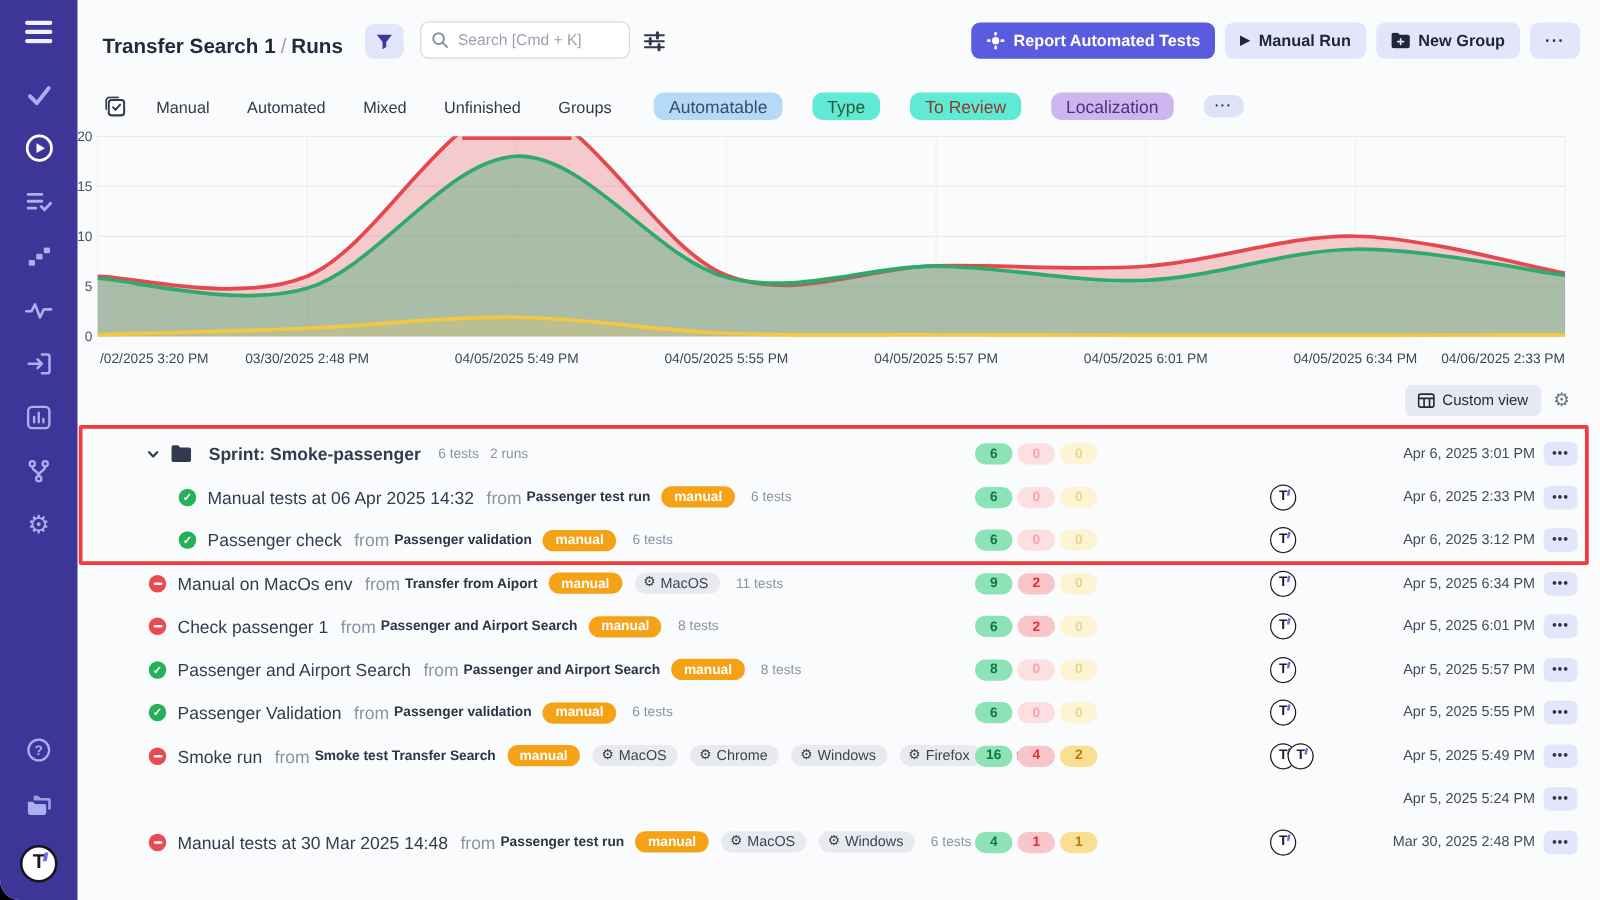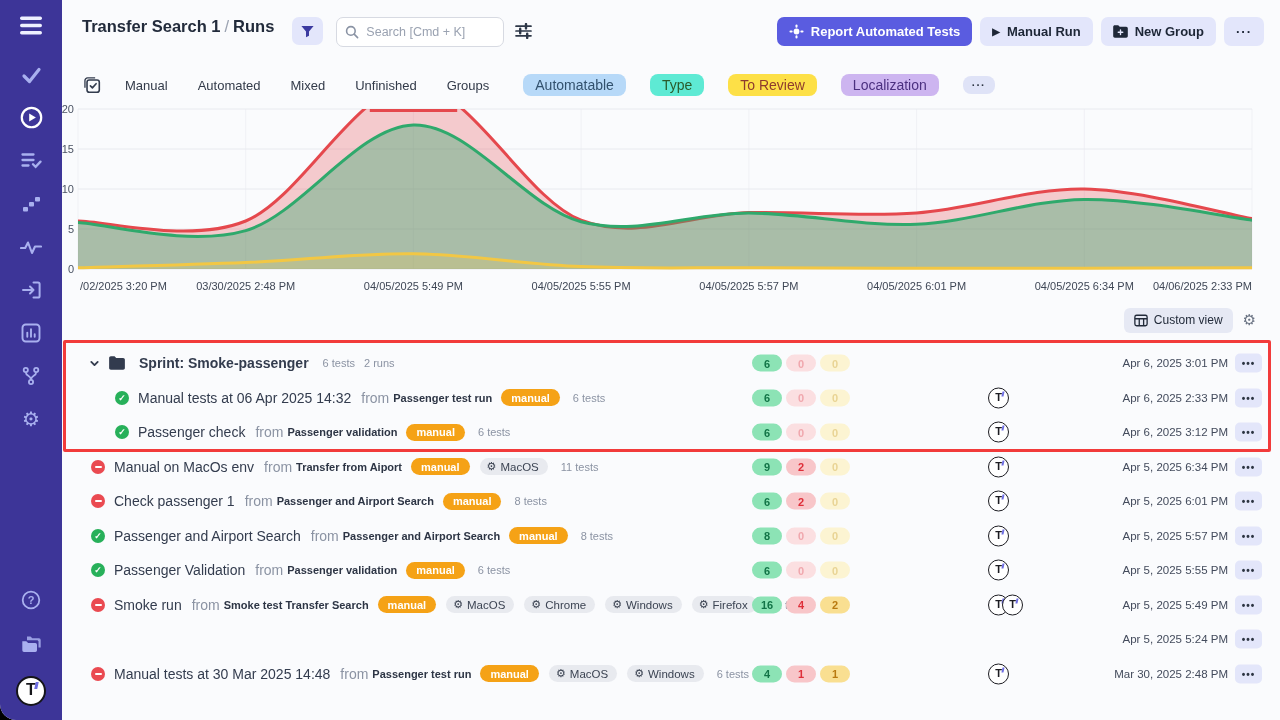--- a/index.html
+++ b/index.html
@@ -20,21 +20,21 @@
   .side-bottom { display:flex; flex-direction:column; align-items:center; gap:8px; margin-bottom:14px; }
   .side-bottom .side-item { height:36px; }
   .logo-badge { width:30px; height:30px; border-radius:50%; background:#fff; border:2.5px solid #15151a;
                 display:flex; align-items:center; justify-content:center; position:relative; }
   .logo-badge .t { font-weight:bold; font-size:16px; color:#15151a; line-height:1; transform:translateY(-1px); }
   .logo-badge .tick { position:absolute; top:4px; right:6px; width:3px; height:7px; background:#6d6de2; transform:skewX(-12deg); }
 
   
   .main { position:relative; flex:1; height:100%; }
 
-  .topbar { display:flex; align-items:flex-start; height:30px; margin:17px 16px 0 20px; }
+  .topbar { display:flex; align-items:flex-end; height:30px; margin:17px 16px 0 20px; }
   .page-title { font-size:16.5px; font-weight:bold; color:#222b3b; white-space:nowrap; }
   .page-title .sep { color:#9aa2b1; font-weight:normal; padding:0 4px; }
   .icon-btn { display:flex; align-items:center; justify-content:center; border:none; cursor:pointer;
               background:#e3e6fb; border-radius:7px; }
   .filter-btn { width:31px; height:28px; margin-left:18px; }
   .search-wrap { position:relative; margin-left:13px; }
   .search-wrap svg { position:absolute; left:9px; top:8px; }
   .search-wrap input { width:168px; height:30px; border:1px solid #d7dae2; border-radius:7px;
                        padding:0 8px 0 29px; font-size:12.5px; color:#333; background:#fff;
                        font-family:"Liberation Sans",sans-serif; }
@@ -61,21 +61,21 @@
   .chart { margin-top:2px; height:196px; }
 
   .toolbar { display:flex; align-items:center; justify-content:flex-end; height:26px;
              margin:12px 24px 0 0; }
   .customview { height:25px; background:#e6e9f4; border:none; border-radius:6px; display:flex;
                 align-items:center; gap:6px; padding:0 10px; font-size:12px; font-weight:500;
                 color:#222b3a; cursor:pointer; font-family:"Liberation Sans",sans-serif; }
   .gear-plain { background:transparent; border:none; color:#6b7484; font-size:15px; margin-left:10px; cursor:pointer; }
 
   
-  .runlist { position:relative; margin-top:13px; }
+  .runlist { position:relative; margin-top:13px;padding-left:28px; }
   .row { position:relative; height:34.5px; display:flex; align-items:center; cursor:pointer; }
   .row-left { display:flex; align-items:center; min-width:0; }
   .pad-0 { padding-left:29px; } .pad-g { padding-left:27px; } .pad-1 { padding-left:53px; }
   .chev { display:flex; width:12px; margin-right:8px; }
   .foldico { display:flex; margin-right:14px; }
   .stat { width:14px; height:14px; border-radius:50%; margin-right:9px; flex:none;
           display:flex; align-items:center; justify-content:center; }
   .stat.passed { background:#27b05a; }
   .stat.failed { background:#ea4a51; }
   .stat.passed::after { content:"✓"; color:#fff; font-size:9px; font-weight:bold; }
@@ -298,21 +298,21 @@
       <div class="tabs" id="tabs">
           <span class="tab">Manual</span>
           <span class="tab">Automated</span>
           <span class="tab">Mixed</span>
           <span class="tab">Unfinished</span>
           <span class="tab">Groups</span>
         </div>
       <div class="tagpills" id="tagpills">
           <span class="tagpill" style="background:#b7d9f8;color:#32516d">Automatable</span>
           <span class="tagpill" style="background:#5eead4;color:#2a5c2c">Type</span>
-          <span class="tagpill" style="background:#fde047;color:#8e3b2e">To Review</span>
+          <span class="tagpill" style="background:#5eead4;color:#8e3b2e">To Review</span>
           <span class="tagpill" style="background:#cdb5f0;color:#4c3080">Localization</span>
           <span class="tagmore">···</span>
         </div>
     </div>
 
     <div class="chart" id="chart"><svg width="1218" height="196" viewBox="0 0 1218 196">
           <clipPath id="plotclip">
             <rect x="16" y="10" width="1174" height="162"></rect>
           </clipPath>
           <line x1="16.0" y1="10" x2="16.0" y2="170" stroke="#f0f1f5" stroke-width="1"></line>

